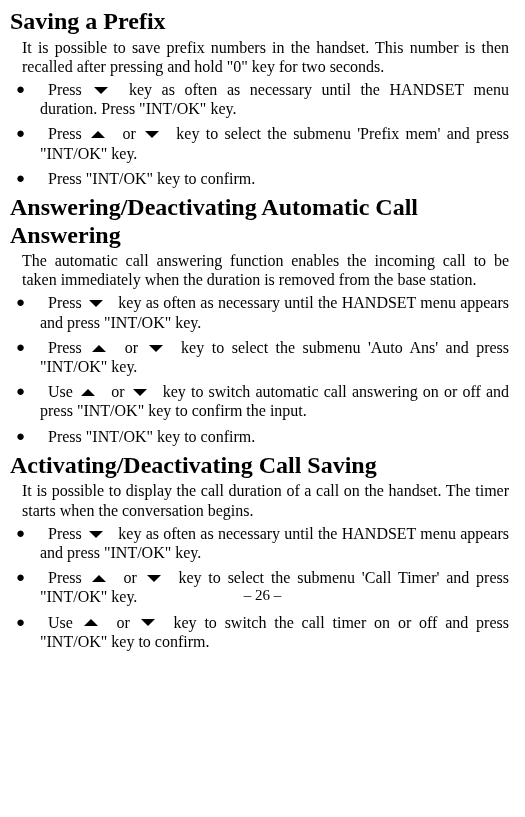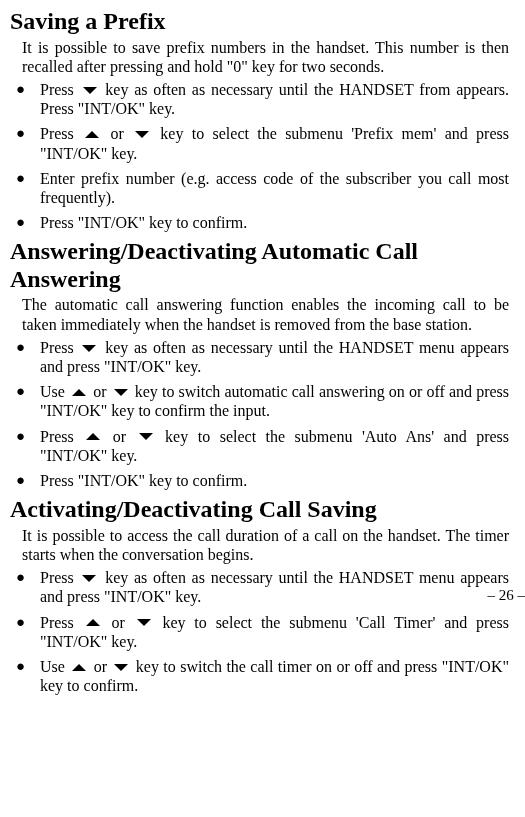--- a/index.html
+++ b/index.html
@@ -62,83 +62,80 @@
   .arrow-down {
     border-left: 7px solid transparent;
     border-right: 7px solid transparent;
     border-top: 7px solid #000;
   }
   .pagenum {
     position: absolute;
     bottom: 10px;
     left: 0;
     width: 100%;
-    text-align: right;
+    text-align: center;
     font-size: 15px;
   }
   
-  .frag { display: inline; }
+  .frag { display: inline; margin-left: 8px; }
 </style>
 </head>
 <body>
 
 <div class="page">
 
   <h2 class="section-heading h-lg">Saving a Prefix</h2>
   <p class="intro">It is possible to save prefix numbers in the handset. This number is then recalled after pressing and hold "0" key for two seconds.</p>
   <ul class="steps">
     <li>
       <span class="frag">Press </span>
       <span class="arrow arrow-down"></span>
-      <span class="frag"> key as often as necessary until the HANDSET from appears. Press "INT/OK" key.</span>
+      <span class="frag"> key as often as necessary until the HANDSET menu duration. Press "INT/OK" key.</span>
     </li>
     <li>
       <span class="frag">Press </span>
       <span class="arrow arrow-up"></span>
       <span class="frag"> or </span>
       <span class="arrow arrow-down"></span>
       <span class="frag"> key to select the submenu 'Prefix mem' and press "INT/OK" key.</span>
     </li>
     <li>
-      <span class="frag">Enter prefix number (e.g. access code of the subscriber you call most frequently).</span>
-    </li>
-    <li>
       <span class="frag">Press "INT/OK" key to confirm.</span>
     </li>
   </ul>
 
   <h2 class="section-heading h-lg">Answering/Deactivating Automatic Call Answering</h2>
-  <p class="intro">The automatic call answering function enables the incoming call to be taken immediately when the handset is removed from the base station.</p>
+  <p class="intro">The automatic call answering function enables the incoming call to be taken immediately when the duration is removed from the base station.</p>
   <ul class="steps">
     <li>
       <span class="frag">Press </span>
       <span class="arrow arrow-down"></span>
       <span class="frag"> key as often as necessary until the HANDSET menu appears and press "INT/OK" key.</span>
+    </li>
+    <li>
+      <span class="frag">Press </span>
+      <span class="arrow arrow-up"></span>
+      <span class="frag"> or </span>
+      <span class="arrow arrow-down"></span>
+      <span class="frag"> key to select the submenu 'Auto Ans' and press "INT/OK" key.</span>
     </li>
     <li>
       <span class="frag">Use </span>
       <span class="arrow arrow-up"></span>
       <span class="frag"> or </span>
       <span class="arrow arrow-down"></span>
       <span class="frag"> key to switch automatic call answering on or off and press "INT/OK" key to confirm the input.</span>
     </li>
     <li>
-      <span class="frag">Press </span>
-      <span class="arrow arrow-up"></span>
-      <span class="frag"> or </span>
-      <span class="arrow arrow-down"></span>
-      <span class="frag"> key to select the submenu 'Auto Ans' and press "INT/OK" key.</span>
-    </li>
-    <li>
       <span class="frag">Press "INT/OK" key to confirm.</span>
     </li>
   </ul>
 
   <h2 class="section-heading h-lg">Activating/Deactivating Call Saving</h2>
-  <p class="intro">It is possible to access the call duration of a call on the handset. The timer starts when the conversation begins.</p>
+  <p class="intro">It is possible to display the call duration of a call on the handset. The timer starts when the conversation begins.</p>
   <ul class="steps">
     <li>
       <span class="frag">Press </span>
       <span class="arrow arrow-down"></span>
       <span class="frag"> key as often as necessary until the HANDSET menu appears and press "INT/OK" key.</span>
     </li>
     <li>
       <span class="frag">Press </span>
       <span class="arrow arrow-up"></span>
       <span class="frag"> or </span>

